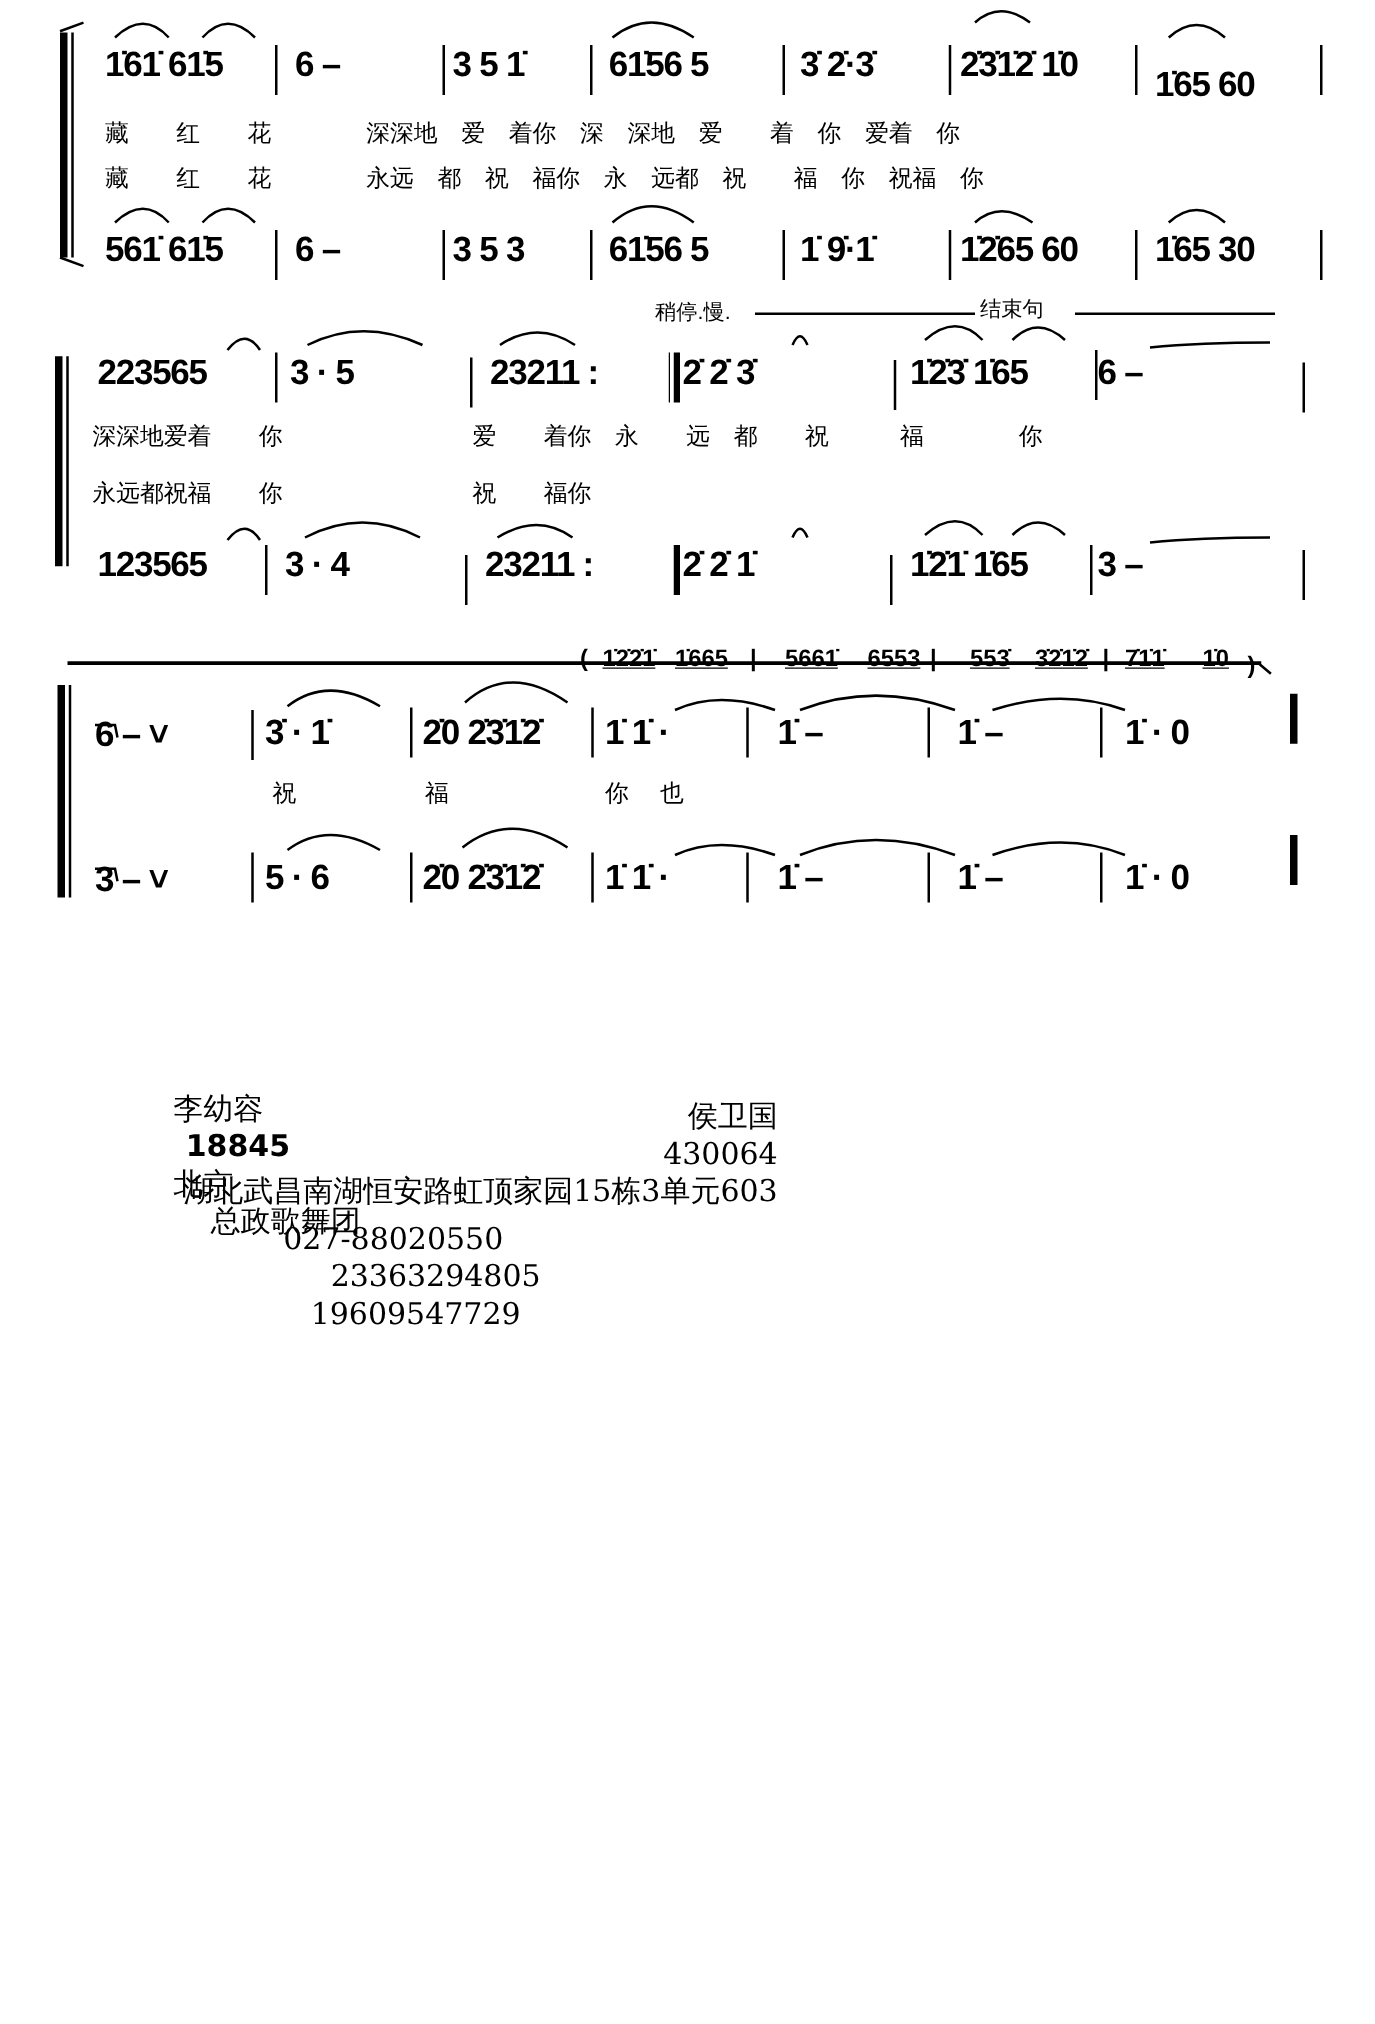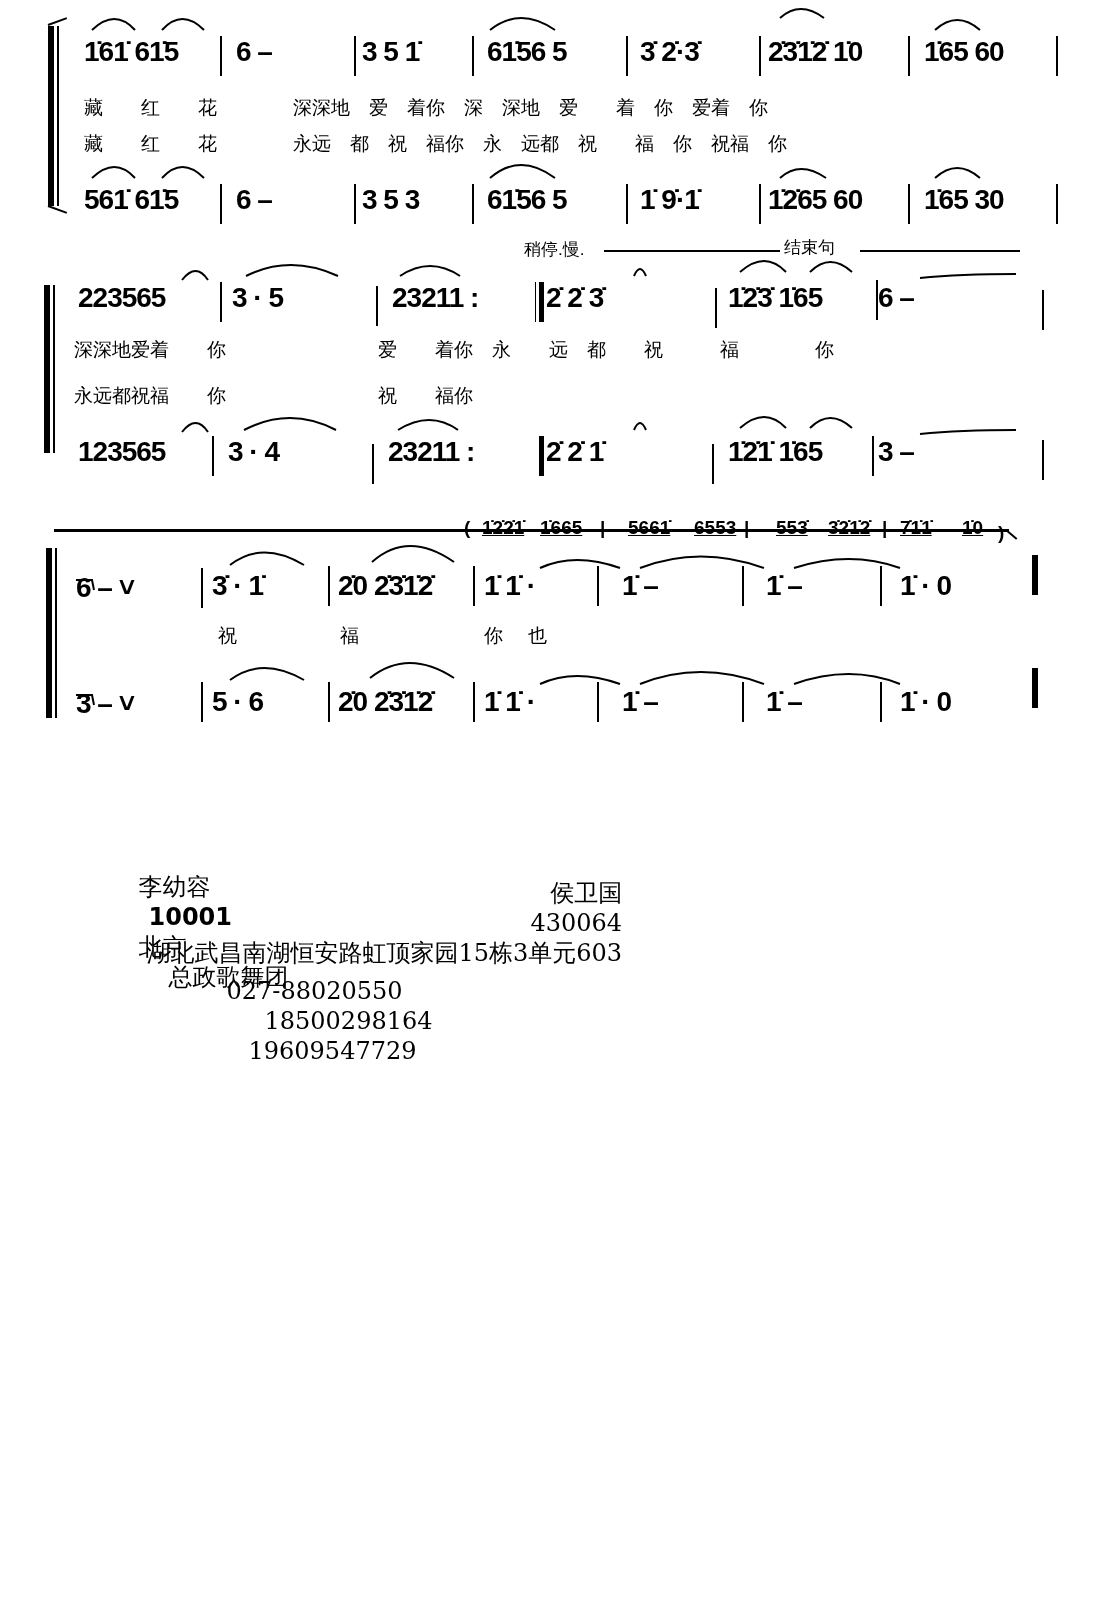--- a/index.html
+++ b/index.html
@@ -31,21 +31,21 @@
   <div class="note" style="left:236px; top:32px;">6   –</div>
   <div class="bar" style="left:354px; top:36px; height:40px;"></div>
   <div class="note" style="left:362px; top:32px;">3  5  1̇</div>
   <div class="bar" style="left:472px; top:36px; height:40px;"></div>
   <div class="note" style="left:487px; top:32px;">61̇56 5</div>
   <div class="bar" style="left:626px; top:36px; height:40px;"></div>
   <div class="note" style="left:640px; top:32px;">3̇   2̇·3̇</div>
   <div class="bar" style="left:759px; top:36px; height:40px;"></div>
   <div class="note" style="left:768px; top:32px;">2̇3̇1̇2̇ 1̇0</div>
   <div class="bar" style="left:908px; top:36px; height:40px;"></div>
-  <div class="note" style="left:924px; top:32px;text-align:right;">1̇65 60</div>
+  <div class="note" style="left:924px; top:48px;text-align:right;">1̇65 60</div>
   <div class="bar" style="left:1056px; top:36px; height:40px;"></div>
 
   <div class="lyric" style="left:84px; top:96px;">藏　　红　　花　　　　深深地　爱　着你　深　深地　爱　　着　你　爱着　你</div>
   <div class="lyric" style="left:84px; top:132px;">藏　　红　　花　　　　永远　都　祝　福你　永　远都　祝　　福　你　祝福　你</div>
 
   <div class="note" style="left:84px; top:180px;">561̇ 61̇5</div>
   <div class="bar" style="left:220px; top:184px; height:40px;"></div>
   <div class="note" style="left:236px; top:180px;">6   –</div>
   <div class="bar" style="left:354px; top:184px; height:40px;"></div>
   <div class="note" style="left:362px; top:180px;">3  5  3</div>
@@ -194,27 +194,27 @@
     <path d="M76 580 L92 580 L94 590"></path>
       <path d="M76 695 L92 695 L94 705"></path>
     <path d="M634 276 Q640 262 646 276"></path>
       <path d="M634 430 Q640 416 646 430"></path>
   </g>
 </svg>
 
 <div>
   <div class="footer-line" style="top:842px;">
     <span class="footer-serif">李幼容</span>
-    <span class="footer-bold" style="margin-left:10px;">10001</span>
+    <span class="footer-bold" style="margin-left:10px;">18845</span>
     <span class="footer-serif" style="">北京</span>
     <span class="footer-serif" style="margin-left:30px;">总政歌舞团</span>
   </div>
   <div class="footer-line" style="top:848px;text-align:right;">
     <span class="footer-serif">侯卫国</span>
     <span class="footer-serif" style="margin-left:8px;">430064</span>
     <span class="footer-serif" style="margin-left:8px;">湖北武昌南湖恒安路虹顶家园15栋3单元603</span>
   </div>
   <div class="footer-line" style="top:946px; left:196px;">
     <span class="footer-serif">027-88020550</span>
-    <span class="footer-serif" style="margin-left:38px;">18500298164</span>
+    <span class="footer-serif" style="margin-left:38px;">23363294805</span>
     <span class="footer-serif" style="margin-left:22px;">19609547729</span>
   </div>
 </div>
 
 </body></html>

